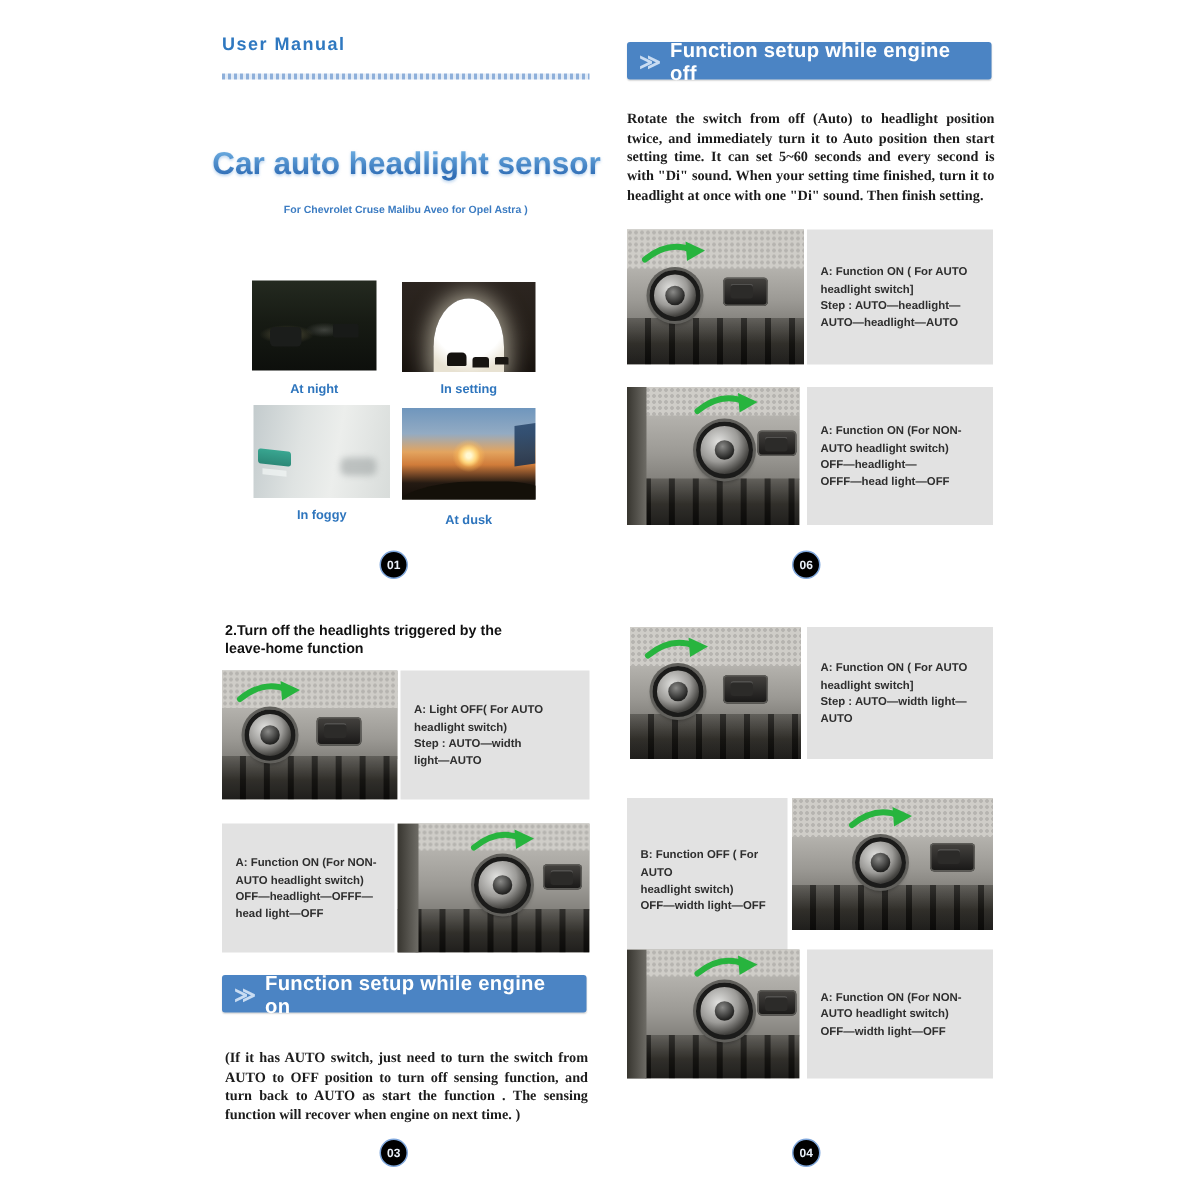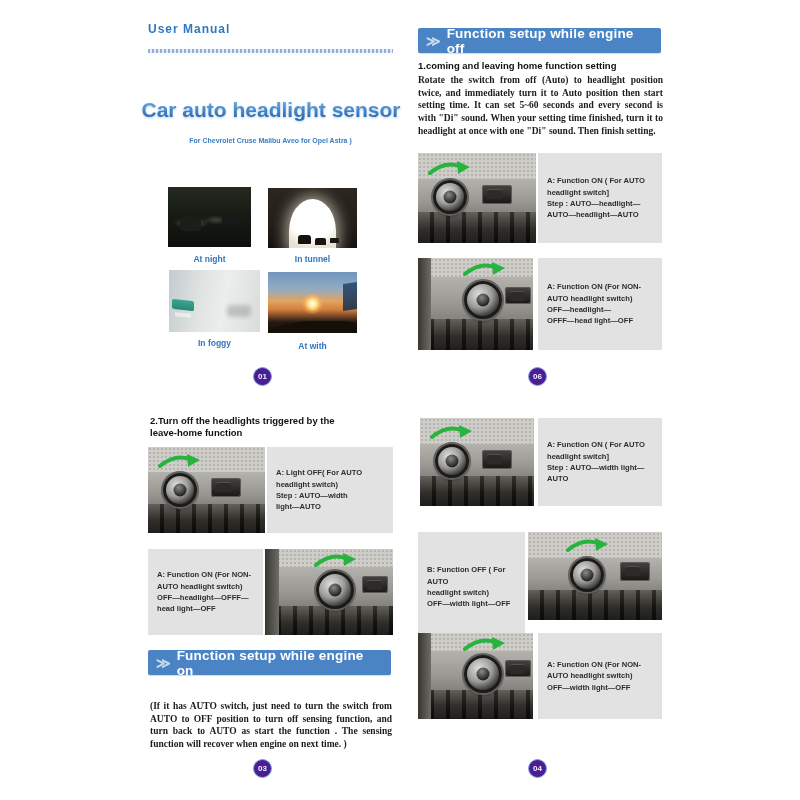--- a/index.html
+++ b/index.html
@@ -18,21 +18,21 @@
   .prod-sub { position:absolute; left:148px; top:137px; width:245px; text-align:center;
               font-size:7px; font-weight:bold; color:#3c7cc2; }
   .scene-label { position:absolute; text-align:center; font-size:8.5px; font-weight:bold; color:#2e75bd; }
   .sec-heading { position:absolute; font-size:9.5px; font-weight:bold; color:#111; line-height:1.25; white-space:pre-line; }
   .body-text { position:absolute; font-family:"Liberation Serif", serif; font-weight:bold; font-size:9.5px;
                line-height:1.34; color:#1c1c1c; text-align:justify; }
   .hdr { position:absolute; height:25px; background:#4b84c4; border-radius:2px; display:flex; align-items:center;
          padding:0 8px; box-shadow:0 1px 1px rgba(0,0,0,.15); }
   .hdr .chev { color:#c9dcf2; font-size:14px; font-weight:bold; margin-right:6px; line-height:1; }
   .hdr .hdr-label { color:#ffffff; font-size:13.5px; font-weight:bold; letter-spacing:.2px; }
-  .badge { position:absolute; width:19px; height:19px; border-radius:50%; background:#4c1d95;
+  .badge { position:absolute; width:19px; height:19px; border-radius:50%; background:#000000;
            border:1px solid #7fa7dc; color:#eaf1fa; font-size:8px; font-weight:bold;
            display:flex; align-items:center; justify-content:center; }
 
   
   .cap { position:absolute; background:#e2e2e2; display:flex; align-items:center; padding:0 9px;
          font-size:7.6px; font-weight:bold; color:#2e2e2e; line-height:1.5; white-space:pre-line; }
 
   
   .photo { position:absolute; overflow:hidden; }
   .scene-night { background:
@@ -147,25 +147,25 @@
 <div class="page">
 
   <div class="um-title">User Manual</div>
   <div class="hatch"></div>
   <div class="prod-title">Car auto headlight sensor</div>
   <div class="prod-sub">For Chevrolet Cruse Malibu Aveo for Opel Astra )</div>
 
   <div class="photo scene-night scene1"></div>
   <div class="photo scene-tunnel scene2"></div>
   <div class="scene-label lab1">At night</div>
-  <div class="scene-label lab2">In tunnel</div>
+  <div class="scene-label lab2">In setting</div>
   <div class="photo scene-foggy scene3"></div>
   <div class="photo scene-dusk scene4"></div>
   <div class="scene-label lab3">In foggy</div>
-  <div class="scene-label lab4">At with</div>
+  <div class="scene-label lab4">At dusk</div>
 
   <div class="badge badge01">01</div>
   <div class="badge badge02">06</div>
 
   <div class="sec-heading sec2-heading">2.Turn off the headlights triggered by the
    leave-home function</div>
 
   <div class="sw-photo v1 blkL1-img">
     <div class="sw-top"></div>
     <div class="sw-mid"></div>
@@ -202,21 +202,20 @@
     <span class="chev">≫</span>
     <span class="hdr-label">Function setup while engine on</span>
   </div>
   <div class="body-text s1on-body"> (If it has AUTO switch, just need to turn the switch from AUTO to OFF position to turn off sensing function, and turn back to AUTO as start the function . The sensing function will recover when engine on next time. )</div>
   <div class="badge badge03">03</div>
 
   <div class="hdr hdr-off">
     <span class="chev">≫</span>
     <span class="hdr-label">Function setup while engine off</span>
   </div>
-  <div class="sec-heading s1off-heading">1.coming and leaving home function setting</div>
   <div class="body-text s1off-body">Rotate the switch from off (Auto) to headlight position twice, and immediately turn it to Auto  position then start setting time. It can set 5~60 seconds and every second is with "Di" sound. When your setting time finished, turn  it to headlight at once with  one "Di" sound. Then  finish setting.</div>
 
   <div class="sw-photo v1 blkR1-img">
     <div class="sw-top"></div>
     <div class="sw-mid"></div>
     <div class="sw-bot"></div>
     <div class="knob"></div>
     <div class="fogsw"></div>
     <svg class="arrow" viewBox="0 0 44 20">
         <path d="M4 15 Q 20 2 36 9" fill="none" stroke="#27b43e" stroke-width="4" stroke-linecap="round"></path>

